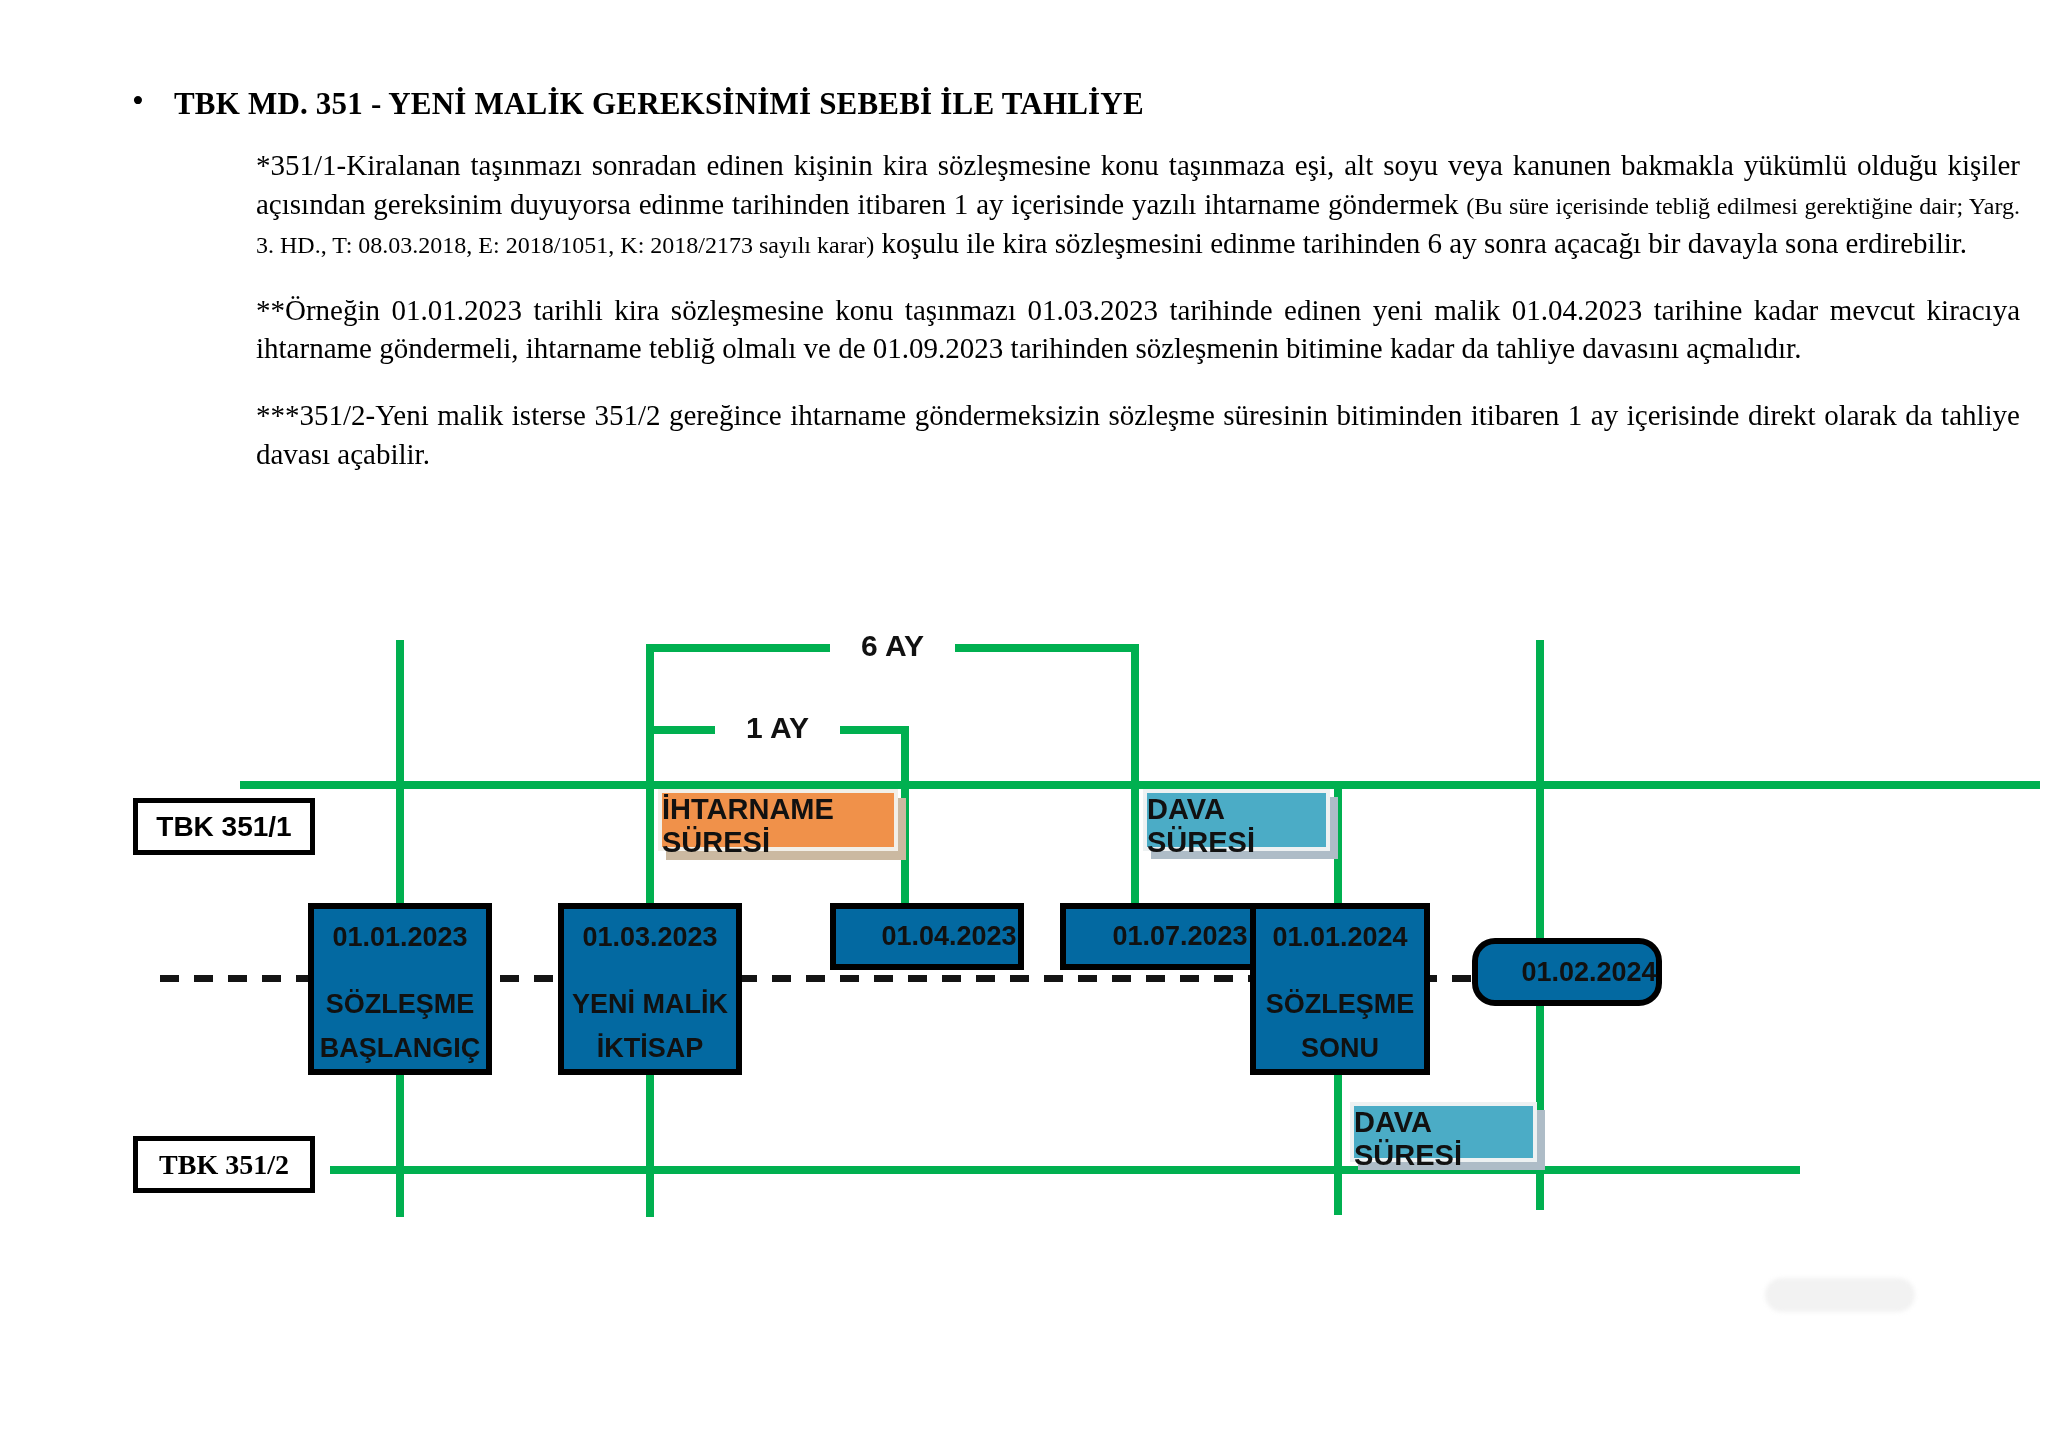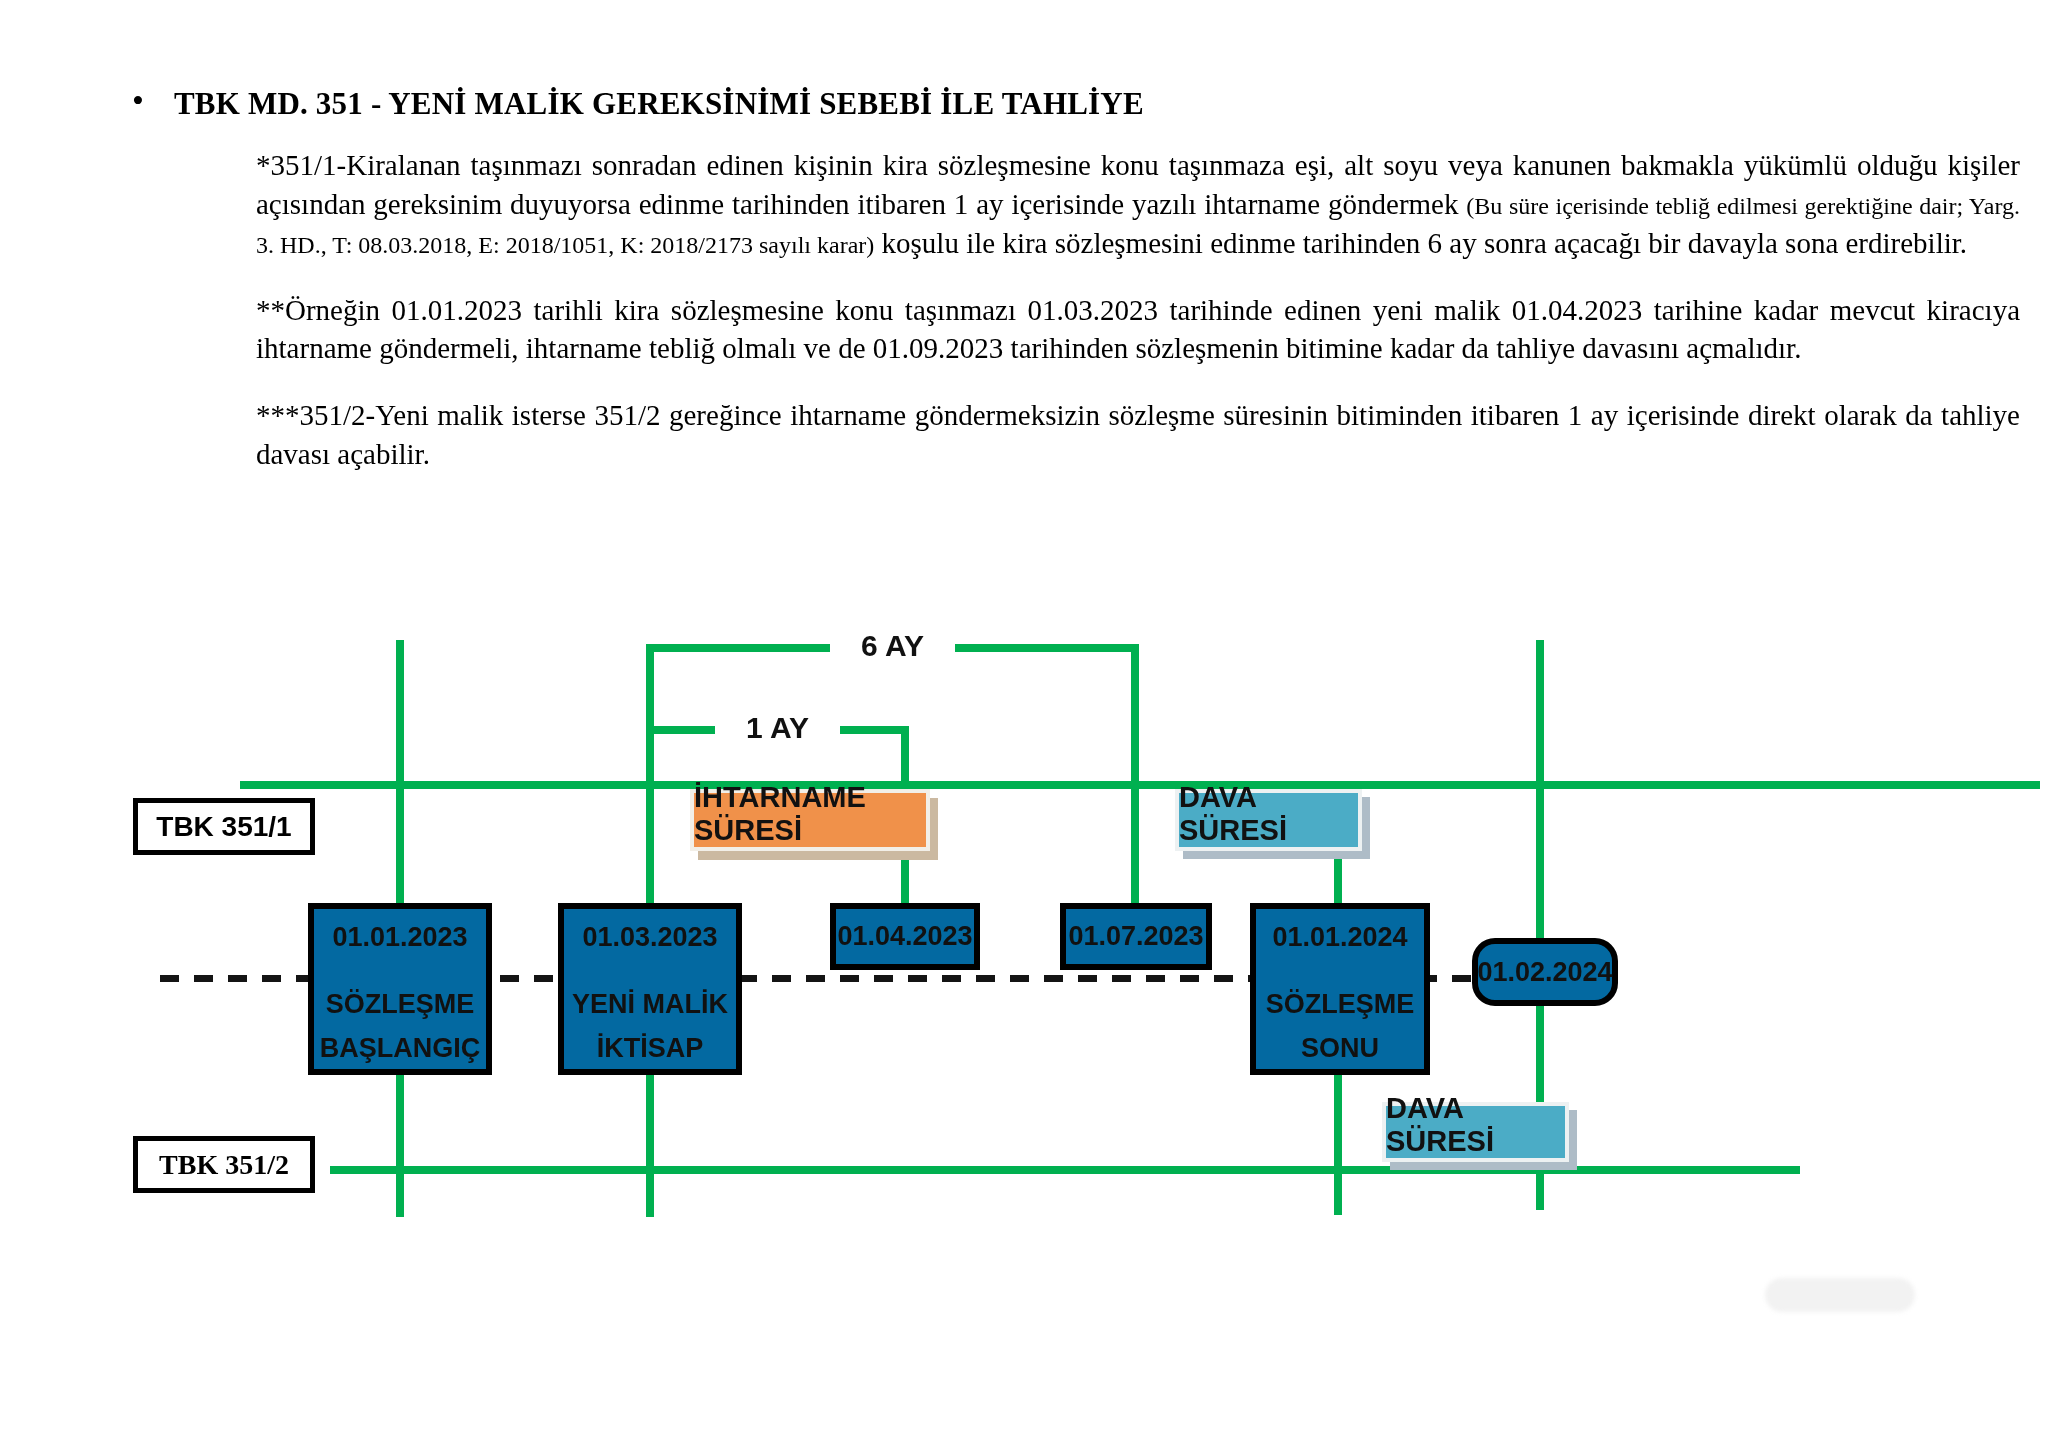--- a/index.html
+++ b/index.html
@@ -14,30 +14,30 @@
   .cite{font-size:24px;}
   
   .diagram{position:absolute;left:0;top:0;width:1781px;height:1447px;pointer-events:none;
            font-family:"Liberation Sans",sans-serif;font-weight:700;}
   .gl{position:absolute;background:var(--green,#00B050);z-index:2;}
   .dash{position:absolute;left:160px;top:975px;width:1312px;height:7px;z-index:1;
         background:repeating-linear-gradient(90deg,#141414 0 19px,transparent 19px 34px);}
   .bktlabel{position:absolute;z-index:2;font-size:30px;color:#111;text-align:center;}
   .lblbox{position:absolute;z-index:3;display:flex;align-items:center;justify-content:center;
           background:#fff;border:5px solid #000;font-size:28px;}
-  .period{position:absolute;z-index:3;display:flex;align-items:flex-end;justify-content:center;
-          font-size:29px;color:#111;border:4px solid #F2EFE8;margin-left:32px;}
+  .period{position:absolute;z-index:3;display:flex;align-items:flex-start;justify-content:center;
+          font-size:29px;color:#111;border:4px solid #F2EFE8;}
   .period.orange{background:var(--orange,#F0914A);box-shadow:8px 9px 0 #CBB9A1;}
   .period.blue{background:var(--blue,#4BACC6);border-color:#EDF1F2;box-shadow:8px 8px 0 #AEBCC7;}
   .ebox{position:absolute;z-index:3;background:#0369a1;border:6px solid #000;
         display:flex;flex-direction:column;align-items:center;font-size:27px;color:#111;}
   .ebox .d{margin-top:12px;line-height:33px;}
   .ebox .l2{margin-top:34px;line-height:33px;}
   .ebox .l3{margin-top:11px;line-height:33px;}
-  .ebox.small{justify-content:center;}
+  .ebox.small{justify-content:center;padding-left:44px;}
   .ebox.small .d{margin-top:0;}
   
   #hl-main{left:240px;top:781px;width:1800px;height:8px;}
   #hl-bottom{left:330px;top:1166px;width:1470px;height:8px;}
   #b6l{left:646px;top:644px;width:184px;height:8px;}
   #b6r{left:955px;top:644px;width:184px;height:8px;}
   #b1l{left:646px;top:726px;width:69px;height:8px;}
   #b1r{left:840px;top:726px;width:69px;height:8px;}
   #v-1t{left:396px;top:640px;width:8px;height:265px;}
   #v-1b{left:396px;top:1075px;width:8px;height:142px;}

